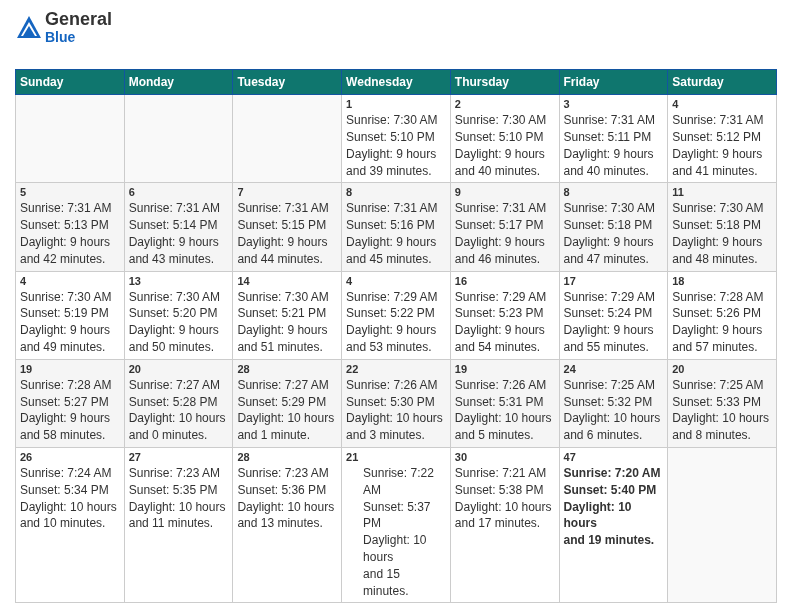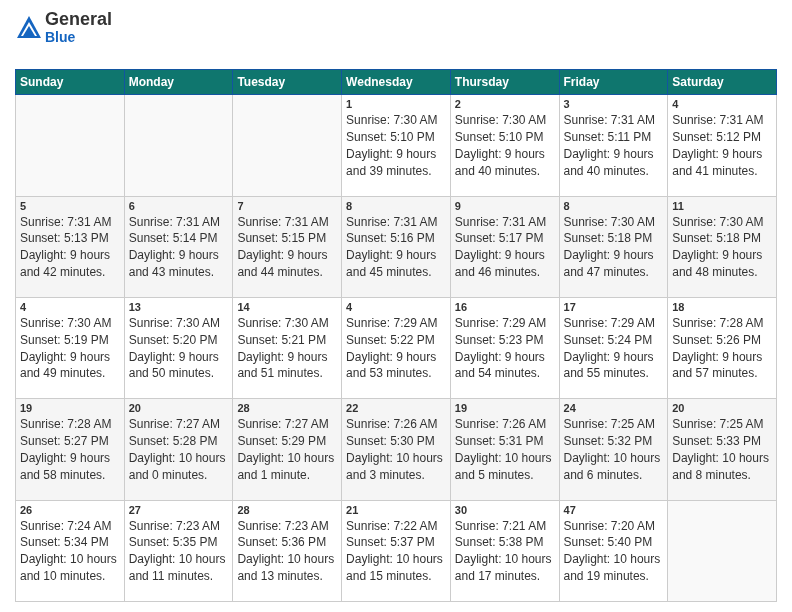--- a/index.html
+++ b/index.html
@@ -338,35 +338,35 @@
           </td>
           <td>
             <span class="day-num">28</span>
             <div class="cell-content" style="white-space: pre-line;">Sunrise: 7:23 AM
 Sunset: 5:36 PM
 Daylight: 10 hours
 and 13 minutes.</div>
           </td>
           <td>
             <span class="day-num">21</span>
-            <div class="cell-content" style="white-space: pre-line;">Sunrise: 7:22 AM
+            <div class="cell-content" style="white-space: pre-line; margin-left: 17px;">Sunrise: 7:22 AM
 Sunset: 5:37 PM
 Daylight: 10 hours
 and 15 minutes.</div>
           </td>
           <td>
             <span class="day-num">30</span>
             <div class="cell-content" style="white-space: pre-line;">Sunrise: 7:21 AM
 Sunset: 5:38 PM
 Daylight: 10 hours
 and 17 minutes.</div>
           </td>
           <td>
             <span class="day-num">47</span>
-            <div class="cell-content" style="white-space: pre-line;">Sunrise: 7:20 AM
+            <div class="cell-content" style="white-space: pre-line; font-weight: bold;">Sunrise: 7:20 AM
 Sunset: 5:40 PM
 Daylight: 10 hours
 and 19 minutes.</div>
           </td>
           <td class="empty-cell"></td>
         </tr>
       </tbody>
   </table>
 </div>
 

